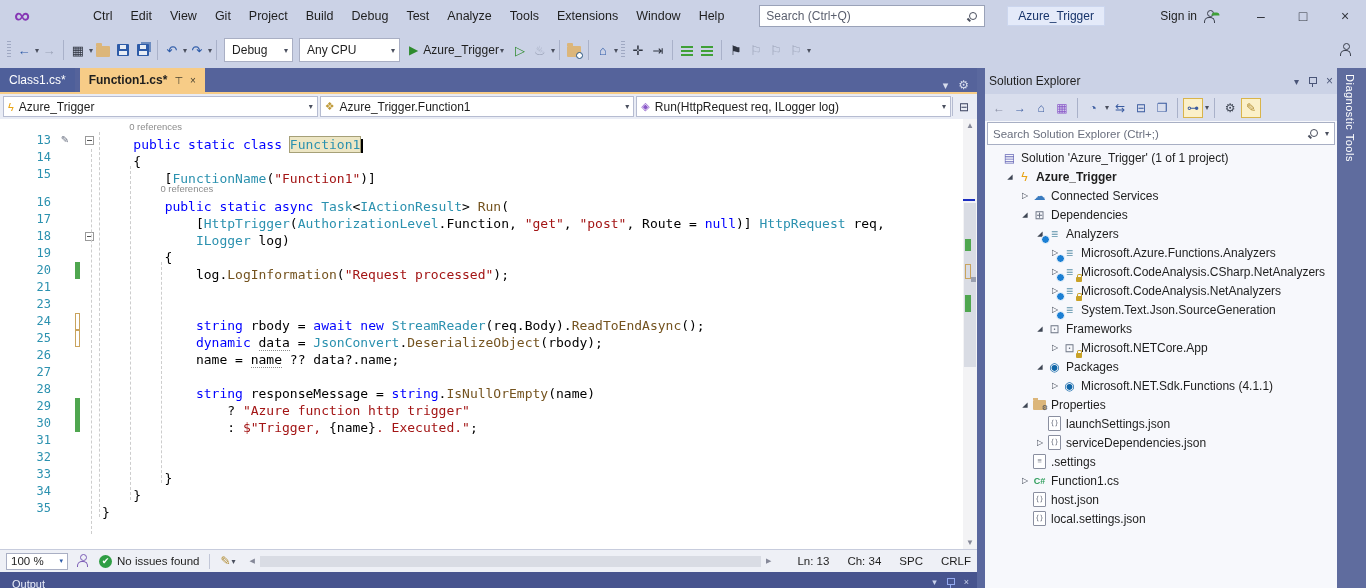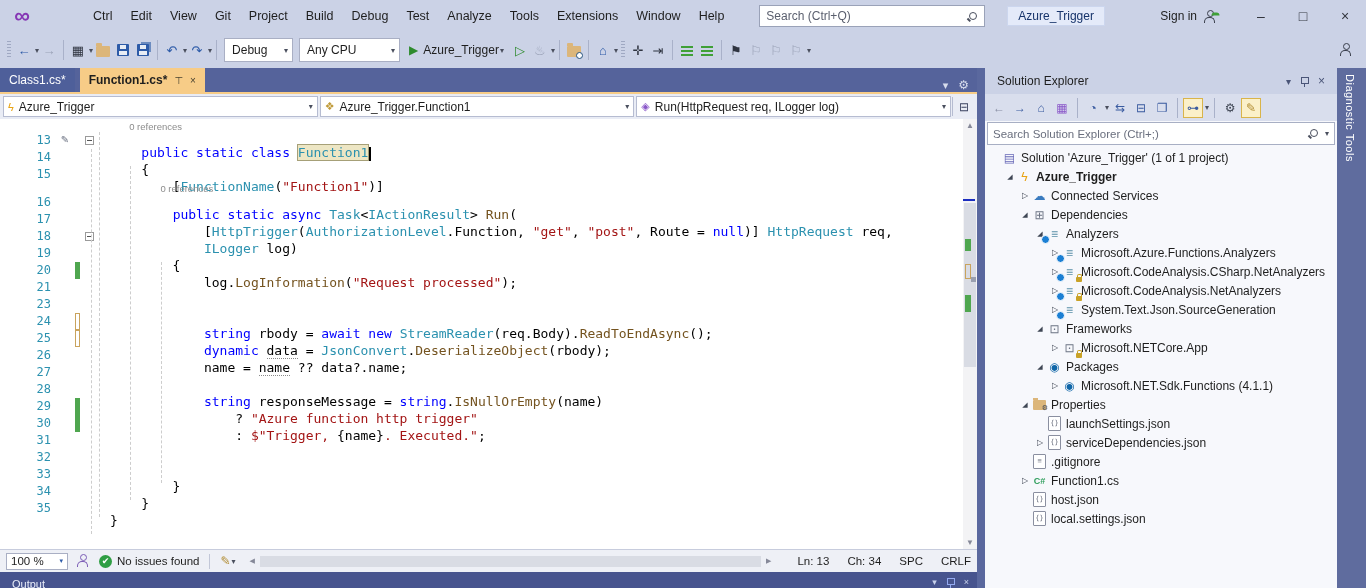--- a/index.html
+++ b/index.html
@@ -79,21 +79,21 @@
   .bp{width:18px;flex:none;}
   .lnum{width:38px;flex:none;text-align:right;padding-right:5px;box-sizing:border-box;
      font:12px/17px "DejaVu Sans Mono",monospace;color:#2B91AF;}
   .qa{width:18px;flex:none;text-align:center;font-size:10px;color:#6E7585;line-height:16px;}
   .barc{width:8px;flex:none;position:relative;}
   .barc .bg{position:absolute;left:1px;top:0;bottom:0;width:5px;background:#4FA64F;}
   .barc .bt{position:absolute;left:1px;top:0;bottom:0;width:5px;border:1px solid #C9A35D;box-sizing:border-box;}
   .foldc{width:16px;flex:none;position:relative;}
   .foldbox{position:absolute;left:3px;top:4px;width:9px;height:9px;border:1px solid #9A9A9A;background:#FFF;box-sizing:border-box;}
   .foldbox::before{content:"";position:absolute;left:1px;top:3px;width:5px;height:1px;background:#555;}
-  .crow pre{margin:12px;font:13px/17px "DejaVu Sans Mono",monospace;white-space:pre;}
+  .crow pre{margin:4px;font:13px/17px "DejaVu Sans Mono",monospace;white-space:pre;}
   .tk-p{color:#000;} .tk-k{color:#0000FF;} .tk-t{color:#2B91AF;} .tk-s{color:#A31515;}
   .tk-m{color:#74531F;} .tk-c{color:#8F08C4;}
   .tk-u{color:#000;border-bottom:1px dotted #8A8A8A;}
   .tk-h{color:#2B91AF;background:#EDE6C4;outline:1px solid #A6A078;}
   .tcaret-line{display:inline-block;width:1.5px;height:14px;background:#000;vertical-align:middle;margin-left:1px;}
   .guide{position:absolute;width:0;border-left:1px dashed #CDCDCD;}
   
   #vscroll{position:absolute;right:0;top:0;width:14px;height:430px;background:#F3F3F5;}
   #vscroll .arr{position:absolute;left:0;width:14px;text-align:center;font-size:8px;color:#868999;}
   #vthumb{position:absolute;left:1px;width:12px;background:#D9DCE4;}
@@ -114,21 +114,21 @@
   
   #outputbar{left:0;top:504px;width:977px;height:16px;background:#47548E;color:#E8ECF8;overflow:hidden;}
   #outputbar .otitle{position:absolute;left:12px;top:6px;font-size:11px;}
   #outputbar .oicons{position:absolute;right:8px;top:5px;display:flex;gap:9px;font-size:9px;color:#C9D2EC;}
   
   #splitter{left:977px;top:68px;width:8px;height:520px;background:#5A689E;}
   #rail{left:1337px;top:68px;width:29px;height:520px;background:#5F6C9E;}
   #diag-tab{position:absolute;left:7px;top:6px;writing-mode:vertical-rl;font-size:11px;color:#FFF;letter-spacing:0.5px;}
   
   #sepanel{left:985px;top:68px;width:352px;height:520px;background:#F7F8FC;}
-  #se-title{height:26px;background:#CBD2E6;display:flex;align-items:center;padding:0 12px;font-size:12px;}
+  #se-title{height:26px;background:#CBD2E6;display:flex;align-items:center;padding:0 4px;font-size:12px;}
   #se-title .ticons{margin-left:auto;display:flex;align-items:center;gap:9px;color:#4A5578;font-size:10px;}
   #se-toolbar{height:27px;background:#D9DEED;display:flex;align-items:center;padding:0 4px;gap:1px;}
   .sebtn{width:20px;height:20px;display:flex;align-items:center;justify-content:center;font-size:12px;color:#3A5BA0;box-sizing:border-box;}
   .sebtn.gray{color:#8A90A5;} .sebtn.hl{background:#FBF0C9;border:1px solid #D9B44A;}
   #se-search{height:21px;margin:1px 2px;background:#FFF;border:1px solid #A8AFC4;display:flex;align-items:center;font-size:11.5px;color:#6A6F7E;padding:0 5px;}
   #se-search .ph{flex:1;}
   #se-search .dd{font-size:8px;color:#4A4F5E;margin-left:6px;}
   #setree{position:absolute;left:0;top:80px;right:0;bottom:0;overflow:hidden;}
   .trow{height:19px;display:flex;align-items:center;font-size:12px;}
   .trow .arrow{width:12px;flex:none;text-align:center;font-size:8px;color:#3F4654;}
@@ -680,21 +680,21 @@
         <span class="ticonw">
           <span class="fico">{}</span>
         </span>
         <span class="lbl">serviceDependencies.json</span>
       </div>
       <div class="trow" style="padding-left: 34px;">
         <span class="arrow"></span>
         <span class="ticonw">
           <span class="fico">≡</span>
         </span>
-        <span class="lbl">.gitignore</span>
+        <span class="lbl">.settings</span>
       </div>
       <div class="trow" style="padding-left: 34px;">
         <span class="arrow">▷</span>
         <span class="ticonw">
           <span class="csico">C#</span>
         </span>
         <span class="lbl">Function1.cs</span>
       </div>
       <div class="trow" style="padding-left: 34px;">
         <span class="arrow"></span>

